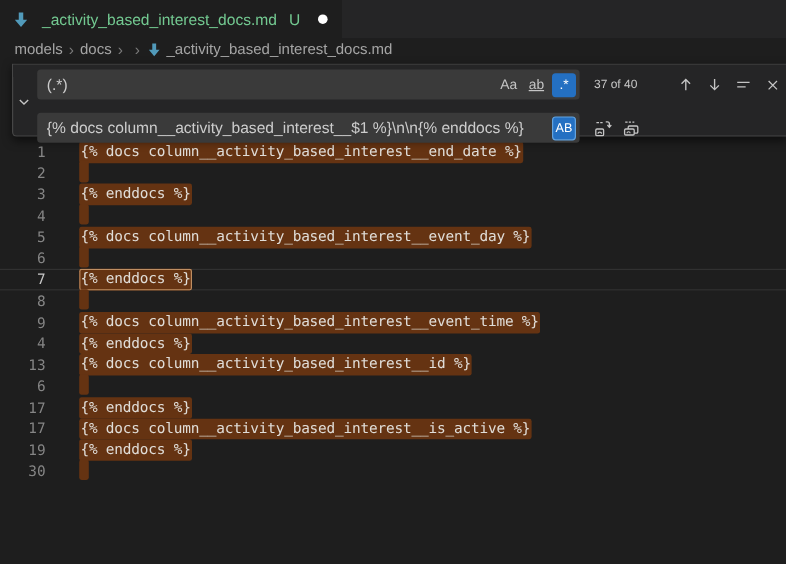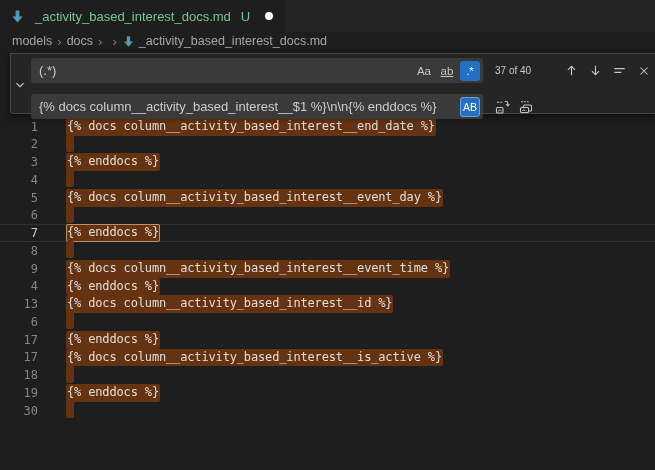--- a/index.html
+++ b/index.html
@@ -171,24 +171,20 @@
     </div>
     <div class="line">
       <span class="ln">17</span>
       <span class="ltext"><span class="match">{% enddocs %}</span></span>
     </div>
     <div class="line">
       <span class="ln">17</span>
       <span class="ltext"><span class="match">{% docs column__activity_based_interest__is_active %}</span></span>
     </div>
     <div class="line">
-      <span class="ln">18</span>
-      <span class="ltext"><span class="match empty"></span></span>
-    </div>
-    <div class="line">
       <span class="ln">19</span>
       <span class="ltext"><span class="match">{% enddocs %}</span></span>
     </div>
     <div class="line">
       <span class="ln">30</span>
       <span class="ltext"><span class="match empty"></span></span>
     </div>
   </div>
 
 <div class="find-widget">

